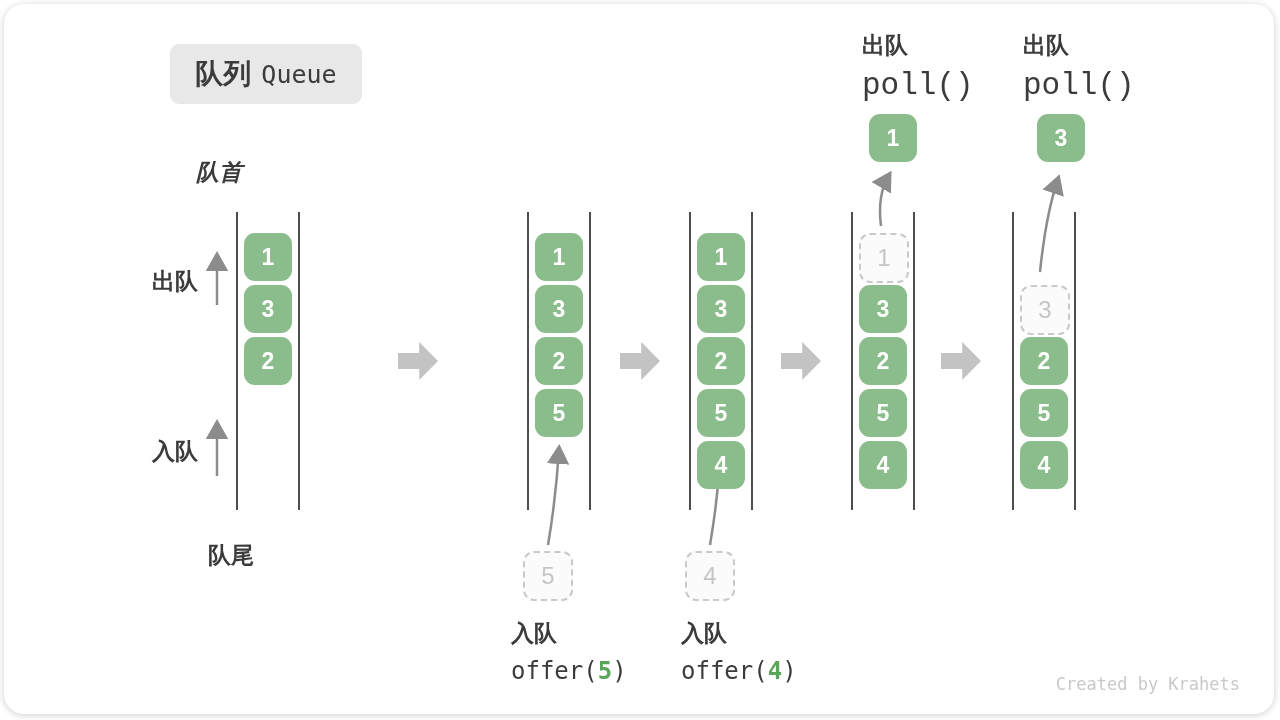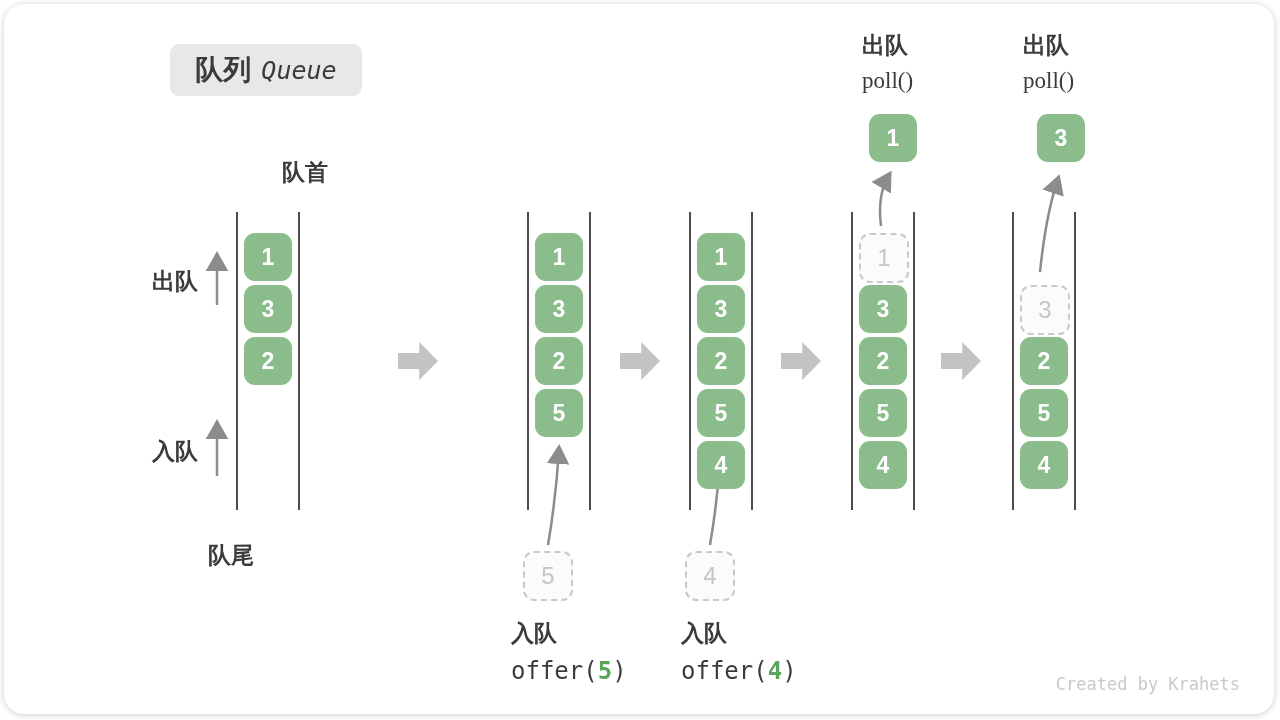--- a/index.html
+++ b/index.html
@@ -1,52 +1,52 @@
 <!DOCTYPE html>
 <html><head>
 <meta charset="utf-8">
 <style>
   html,body{margin:0;padding:0;width:1280px;height:720px;background:#ffffff;overflow:hidden;
     font-family:"Liberation Sans", sans-serif;}
   #card{position:absolute;left:4px;top:4px;width:1270px;height:710px;background:#ffffff;
     border-radius:20px;box-shadow:0 1px 7px rgba(0,0,0,0.20);}
-  #title-box{position:absolute;left:170px;top:44px;width:192px;height:52px;background:#e8e8e8;
+  #title-box{position:absolute;left:170px;top:44px;width:192px;height:60px;background:#e8e8e8;
     border-radius:9px;display:flex;align-items:center;justify-content:center;gap:10px;color:#3b3b3b;}
   #title-box .zh{font-size:28px;font-weight:bold;}
-  #title-box .en{font-size:25px;font-family:"DejaVu Sans Mono", monospace;font-style:italic;}
+  #title-box .en{font-size:25px;font-family:"DejaVu Sans Mono", monospace;}
   .zh-label{position:absolute;font-size:23px;font-weight:bold;color:#3b3b3b;white-space:nowrap;}
   .qline{position:absolute;width:2px;background:#4d4d4d;}
   .cell{position:absolute;width:48px;height:48px;border-radius:11px;background:#8bbc8b;
     display:flex;align-items:center;justify-content:center;color:#ffffff;font-size:23px;font-weight:bold;}
   .cell.dashed{background:#fbfbfb;border:2px dashed #c9c9c9;color:#c5c5c5;font-weight:normal;
     width:46px;height:46px;font-size:24px;}
   .big-arrow{position:absolute;width:40px;height:38px;background:#c3c3c3;
     clip-path:polygon(0 29%,53% 29%,53% 0,100% 50%,53% 100%,53% 71%,0 71%);}
   .header{position:absolute;color:#3b3b3b;white-space:nowrap;}
   .header .line1{font-size:23px;font-weight:bold;margin-bottom:7px;}
-  .header .line2{font-size:23px;font-family:Liberation Serif, serif;}
+  .header .line2{font-size:31px;font-family:Liberation Mono, monospace;}
   .caption{position:absolute;color:#3b3b3b;white-space:nowrap;}
   .caption .line1{font-size:23px;font-weight:bold;margin-bottom:8px;}
   .caption .line2{font-size:24px;font-family:"DejaVu Sans Mono", monospace;}
   .caption .arg{color:#5ba55b;font-weight:bold;}
   #credit{position:absolute;right:40px;top:674px;font-size:17px;color:#c9c9c9;
     font-family:"DejaVu Sans Mono", monospace;}
   #thin-arrows{position:absolute;left:0;top:0;width:1280px;height:720px;pointer-events:none;}
 </style>
 </head>
 <body>
 
 <div id="card"></div>
 
 <div id="title-box">
   <span class="zh">队列</span>
   <span class="en">Queue</span>
 </div>
 
-<div class="zh-label" style="left:208px;top:157px;width:120px;text-align:right;">队首</div>
+<div class="zh-label" style="left:196px;top:157px;width:120px;text-align:left;font-style:italic;">队首</div>
 <div class="zh-label" style="left:208px;top:540px;width:120px;text-align:left;">队尾</div>
 <div class="zh-label" style="left:118px;top:266px;width:80px;text-align:right;">出队</div>
 <div class="zh-label" style="left:118px;top:436px;width:80px;text-align:right;">入队</div>
 
 <svg id="thin-arrows" viewBox="0 0 1280 720" xmlns="http://www.w3.org/2000/svg">
   <defs>
     <marker id="ah" markerWidth="9" markerHeight="9" refX="6" refY="4.5" orient="auto">
       <path d="M0,0 L8,4.5 L0,9 Z" fill="#8c8c8c"></path>
     </marker>
   </defs>

